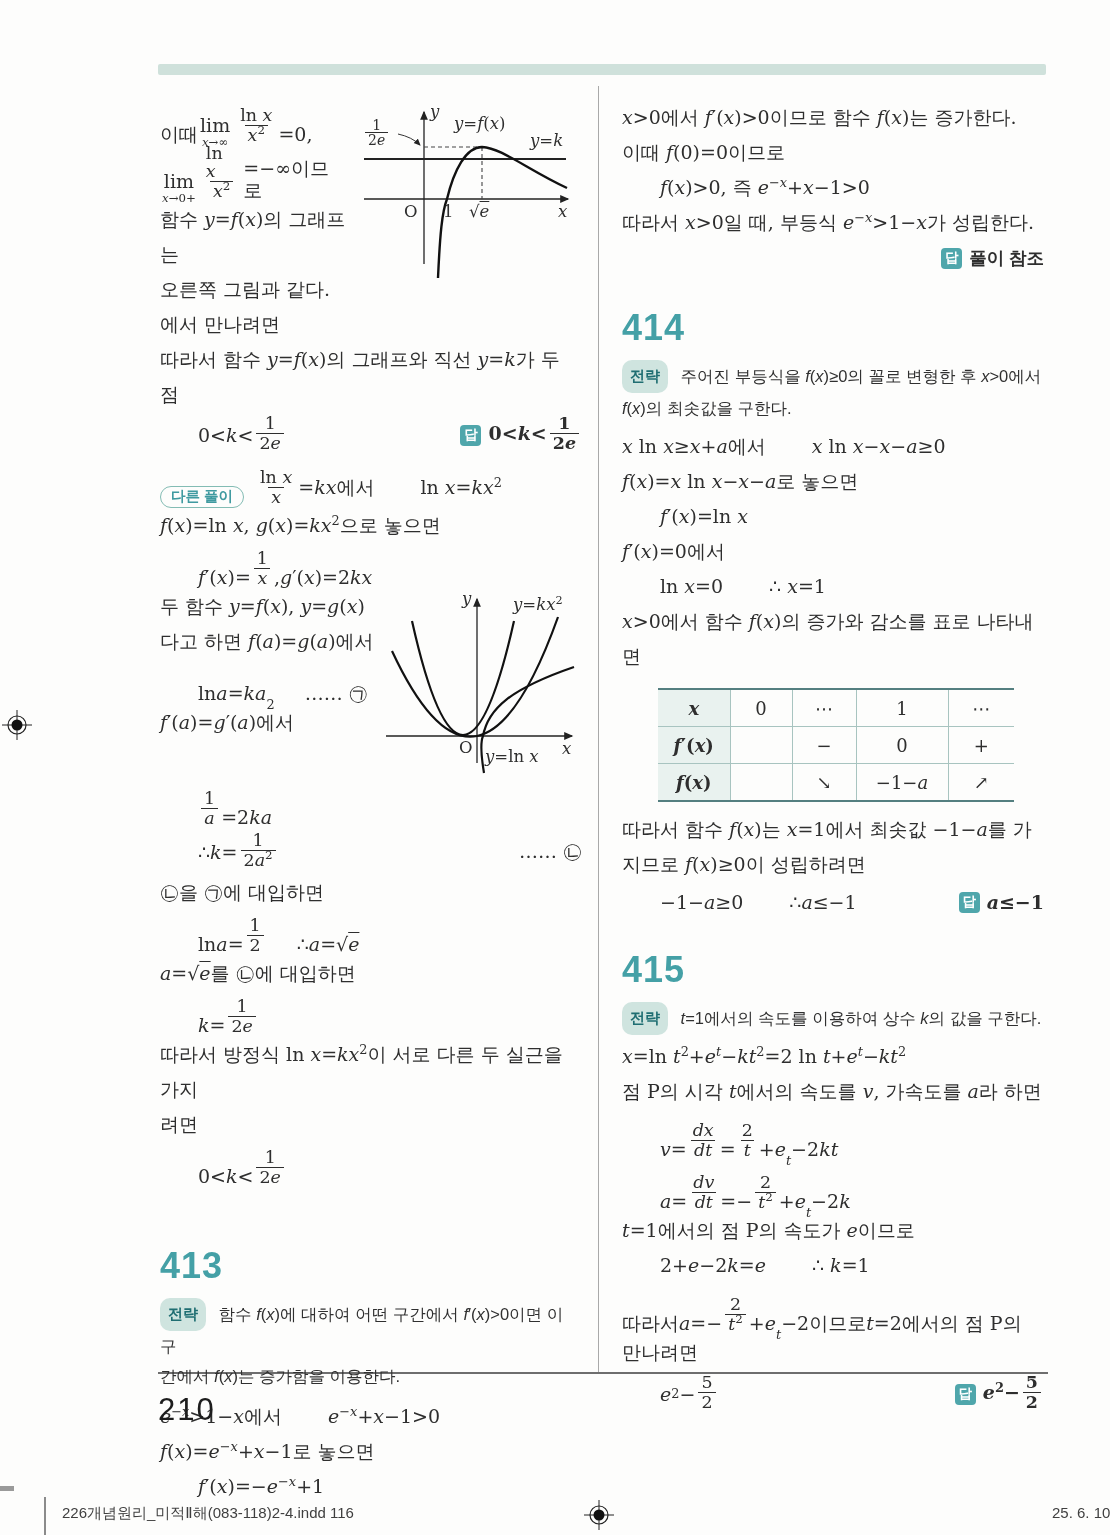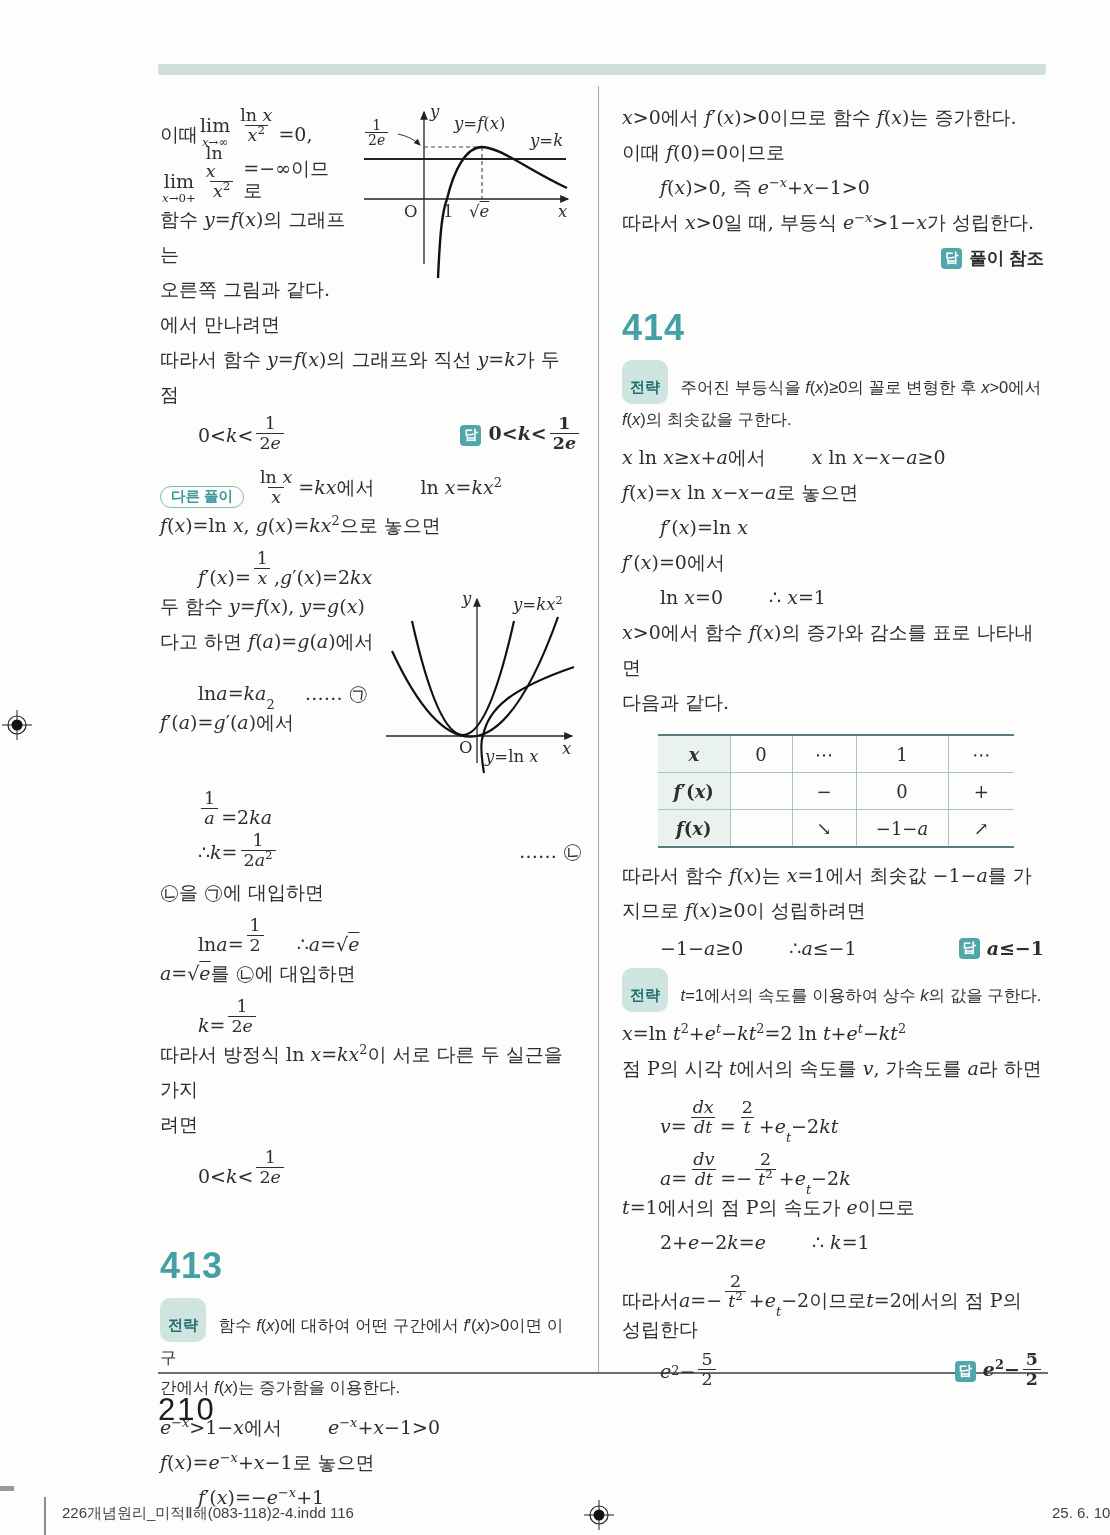--- a/index.html
+++ b/index.html
@@ -26,21 +26,21 @@
        line-height:1;margin:0 4px 0 2px;transform:translateY(3px);}
   .lim .ls{font-size:0.62em;margin-top:2px;}
   .ol{text-decoration:overline;}
   .gap{display:inline-block;width:46px;}
   .gap2{display:inline-block;width:30px;}
   
   .pnum{font-family:"Liberation Sans", sans-serif;font-weight:bold;font-size:36px;
         color:#44a0a6;letter-spacing:1px;line-height:1;margin:0 0 14px 0;}
   .strategy{font-family:"Liberation Sans", sans-serif;font-size:16.5px;line-height:30px;color:#303030;}
   .badge-strategy{display:inline-block;background:#cfe4df;color:#1f6e72;font-weight:bold;
-        font-size:15px;padding:12px 8px 2px;border-radius:10px;margin-right:8px;vertical-align:1px;}
+        font-size:15px;padding:1px 8px 2px;border-radius:10px;margin-right:8px;vertical-align:1px;}
   .badge-alt{display:inline-block;border:1.6px solid #83bcb4;color:#3f9aa0;font-weight:bold;
         font-family:"Liberation Sans", sans-serif;font-size:14.5px;padding:1px 10px 2px;
         border-radius:14px;margin-right:10px;vertical-align:3px;white-space:nowrap;}
   .abadge{display:inline-flex;align-items:center;justify-content:center;width:21px;height:21px;
         background:#4fa6ab;color:#fff;border-radius:4px;font-family:"Liberation Sans", sans-serif;
         font-size:13.5px;font-weight:bold;margin-right:7px;flex:0 0 auto;}
   .ansrow{display:flex;align-items:center;justify-content:flex-end;font-weight:bold;}
   .anskr{font-family:"Liberation Sans", sans-serif;font-size:17.5px;font-weight:bold;}
   
   .gwrap{position:relative;float:right;}
@@ -227,21 +227,20 @@
       <span class="badge-strategy">전략</span>
       <span>주어진 부등식을 <i>f</i>(<i>x</i>)≥0의 꼴로 변형한 후 <i>x</i>&gt;0에서</span>
     </div>
     <div class="strategy"><i>f</i>(<i>x</i>)의 최솟값을 구한다.</div>
     <div class="ln" style="margin-top:6px;"><i>x</i> ln <i>x</i>≥<i>x</i>+<i>a</i>에서<span class="gap"></span><i>x</i> ln <i>x</i>−<i>x</i>−<i>a</i>≥0</div>
     <div class="ln"><i>f</i>(<i>x</i>)=<i>x</i> ln <i>x</i>−<i>x</i>−<i>a</i>로 놓으면</div>
     <div class="ln ind"><i>f</i>′(<i>x</i>)=ln <i>x</i></div>
     <div class="ln"><i>f</i>′(<i>x</i>)=0에서</div>
     <div class="ln ind">ln <i>x</i>=0<span class="gap"></span>∴ <i>x</i>=1</div>
     <div class="ln"><i>x</i>&gt;0에서 함수 <i>f</i>(<i>x</i>)의 증가와 감소를 표로 나타내면</div>
-    <div class="ln">다음과 같다.</div>
 
     <table class="itable">
       <colgroup>
           <col style="width:72px">
           <col style="width:62px">
           <col style="width:64px">
           <col style="width:92px">
           <col style="width:66px">
         </colgroup>
       <tbody>
@@ -272,20 +271,21 @@
     <div class="ln">따라서 함수 <i>f</i>(<i>x</i>)는 <i>x</i>=1에서 최솟값 −1−<i>a</i>를 가</div>
     <div class="ln">지므로 <i>f</i>(<i>x</i>)≥0이 성립하려면</div>
     <div class="row" style="min-height:40px;gap:6px;">
       <span class="lhs ind">−1−<i>a</i>≥0<span class="gap"></span>∴ <i>a</i>≤−1</span>
       <span class="ansrow">
         <span class="abadge">답</span>
         <span><i>a</i>≤−1</span>
       </span>
     </div>
 
+    <h2 class="pnum" style="margin-top:30px;">415</h2>
     <div class="strategy">
       <span class="badge-strategy">전략</span>
       <span><i>t</i>=1에서의 속도를 이용하여 상수 <i>k</i>의 값을 구한다.</span>
     </div>
     <div class="ln" style="margin-top:4px;"><i>x</i>=ln <i>t</i><sup>2</sup>+<i>e</i><sup><i>t</i></sup>−<i>kt</i><sup>2</sup>=2 ln <i>t</i>+<i>e</i><sup><i>t</i></sup>−<i>kt</i><sup>2</sup></div>
     <div class="ln">점 P의 시각 <i>t</i>에서의 속도를 <i>v</i>, 가속도를 <i>a</i>라 하면</div>
     <div class="fl ind" style="min-height:52px;"><i>v</i>=<span class="fr">
           <span class="n"><i>dx</i></span>
           <span class="d"><i>dt</i></span>
         </span>=<span class="fr">
@@ -298,21 +298,21 @@
         </span>=−<span class="fr">
           <span class="n">2</span>
           <span class="d"><i>t</i><sup>2</sup></span>
         </span>+<i>e</i><sup><i>t</i></sup>−2<i>k</i></div>
     <div class="ln"><i>t</i>=1에서의 점 P의 속도가 <i>e</i>이므로</div>
     <div class="ln ind">2+<i>e</i>−2<i>k</i>=<i>e</i><span class="gap"></span>∴ <i>k</i>=1</div>
     <div class="fl" style="min-height:52px;">따라서 <i>a</i>=−<span class="fr">
           <span class="n">2</span>
           <span class="d"><i>t</i><sup>2</sup></span>
         </span>+<i>e</i><sup><i>t</i></sup>−2이므로 <i>t</i>=2에서의 점 P의</div>
-    <div class="ln">성립한다</div>
+    <div class="ln">만나려면</div>
     <div class="row" style="min-height:48px;">
       <span class="lhs ind"><i>e</i><sup>2</sup>−<span class="fr">
             <span class="n">5</span>
             <span class="d">2</span>
           </span></span>
       <span class="ansrow">
         <span class="abadge">답</span>
         <span><i>e</i><sup>2</sup>−<span class="fr">
               <span class="n">5</span>
               <span class="d">2</span>

